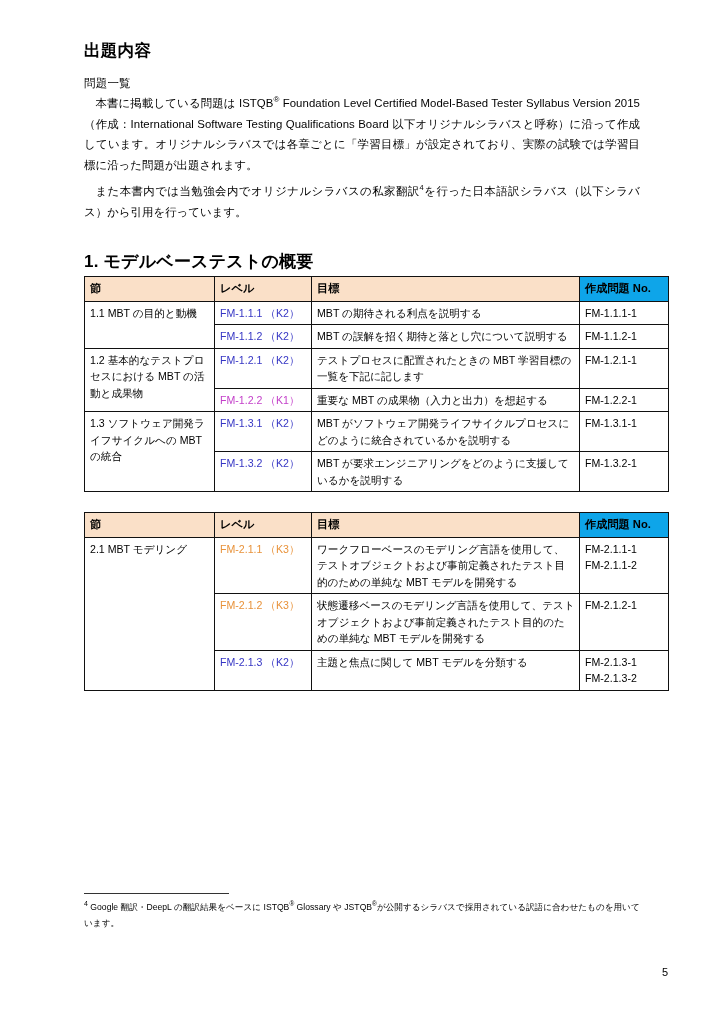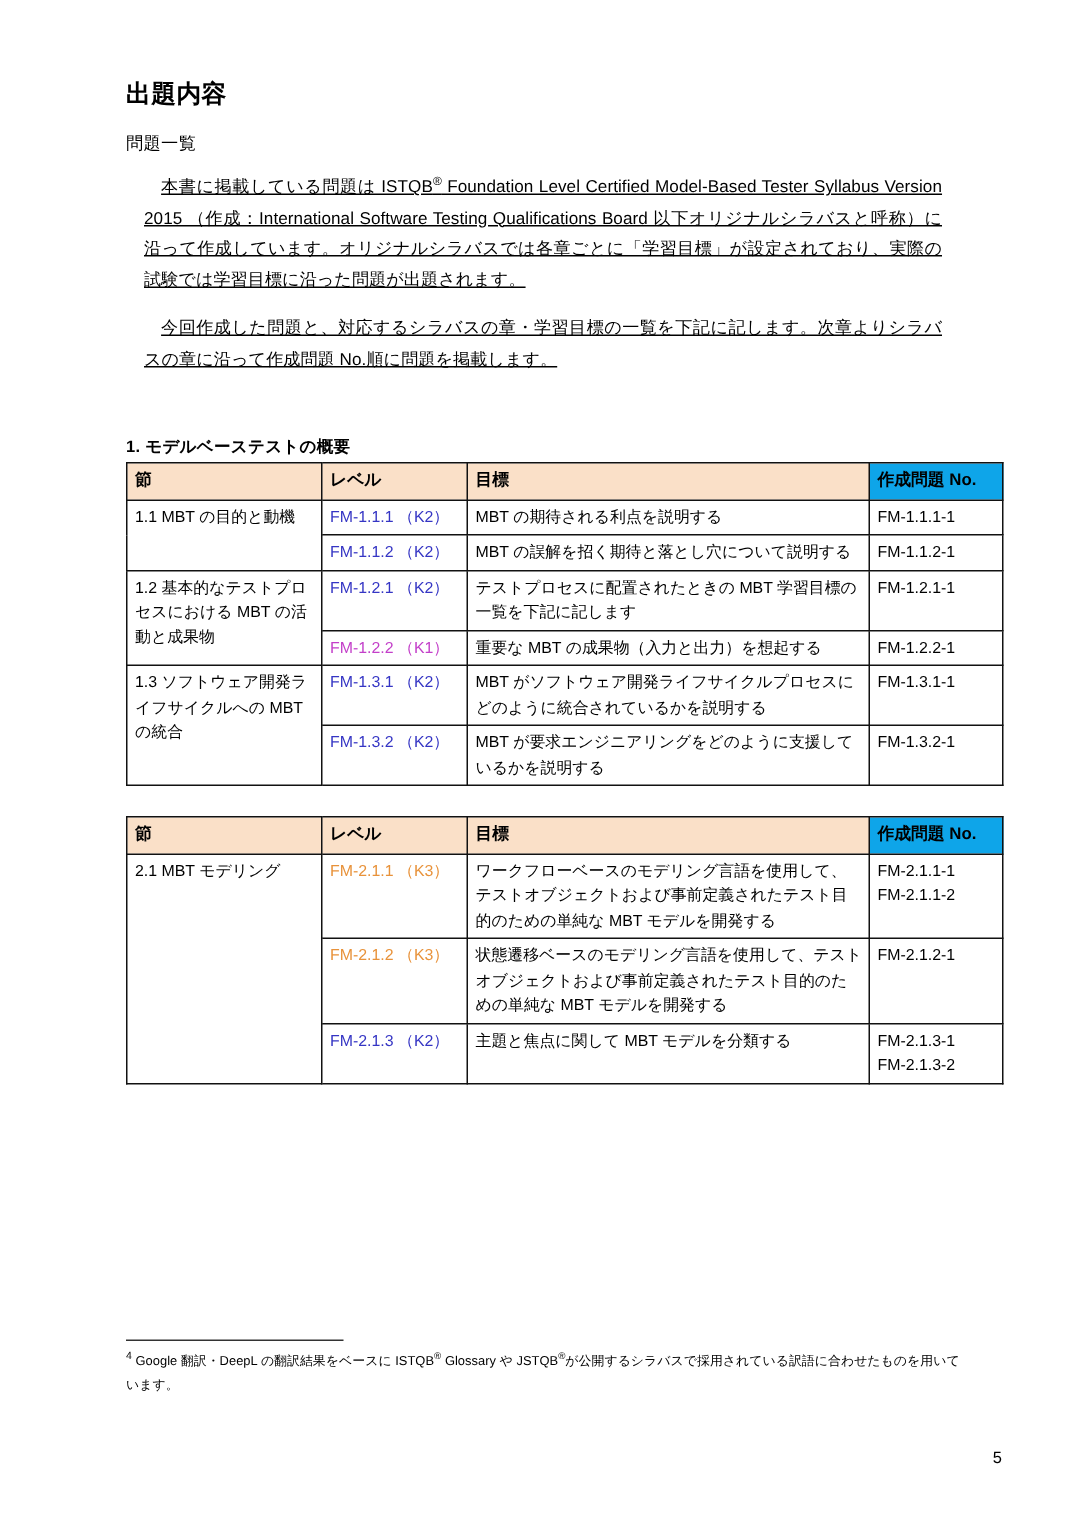--- a/index.html
+++ b/index.html
@@ -23,45 +23,44 @@
     left: 84px;
     top: 0;
     width: 556px;
   }
 
   
   .doc-title {
     font-size: 16.5px;
     font-weight: bold;
     margin: 0;
-    padding-top: 52px;
+    padding-top: 40px;
     letter-spacing: 0.3px;
   }
   .sub-head {
     font-size: 11.5px;
     font-weight: normal;
     margin: 14px 0 2px 0;
     letter-spacing: 0.2px;
   }
   .section-head {
-    font-size: 11px;
+    font-size: 17px;
     font-weight: bold;
     margin: 12px 0 3px 0;
     letter-spacing: 0.2px;
   }
 
   
   .para {
     font-size: 11.4px;
     line-height: 20.5px;
-    margin: 12px;
+    margin: 0;
     text-indent: 1em;
     text-align: justify;
     letter-spacing: 0.05px;
-    text-decoration: underline;
   }
   .para + .para { margin-top: 6px; }
   sup.fn {
     font-size: 7.5px;
     vertical-align: super;
     line-height: 0;
   }
   .reg {
     font-size: 8px;
     vertical-align: super;
@@ -147,21 +146,21 @@
 
     <h1 class="doc-title">出題内容</h1>
 
     <h2 class="sub-head">問題一覧</h2>
 
     <div>
       <p class="para">
         <span>本書に掲載している問題は ISTQB<span class="reg">®</span> Foundation Level Certified Model-Based Tester Syllabus Version 2015 （作成：International Software Testing Qualifications Board 以下オリジナルシラバスと呼称）に沿って作成しています。オリジナルシラバスでは各章ごとに「学習目標」が設定されており、実際の試験では学習目標に沿った問題が出題されます。</span>
       </p>
       <p class="para">
-        <span>今回作成した問題と、対応するシラバスの章・学習目標の一覧を下記に記します。次章よりシラバスの章に沿って作成問題 No.順に問題を掲載します。</span>
+        <span>また本書内では当勉強会内でオリジナルシラバスの私家翻訳<sup class="fn">4</sup>を行った日本語訳シラバス（以下シラバス）から引用を行っています。</span>
       </p>
     </div>
 
     <div style="height:16px"></div>
 
     <div class="tbl-wrap">
       <h3 class="section-head">1. モデルベーステストの概要</h3>
       <table class="sched">
         <colgroup>
           <col class="c-sec">

